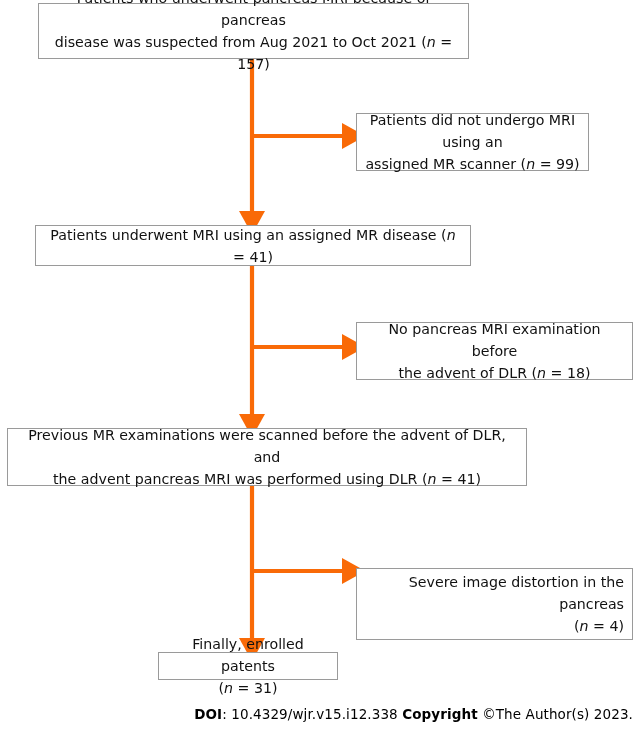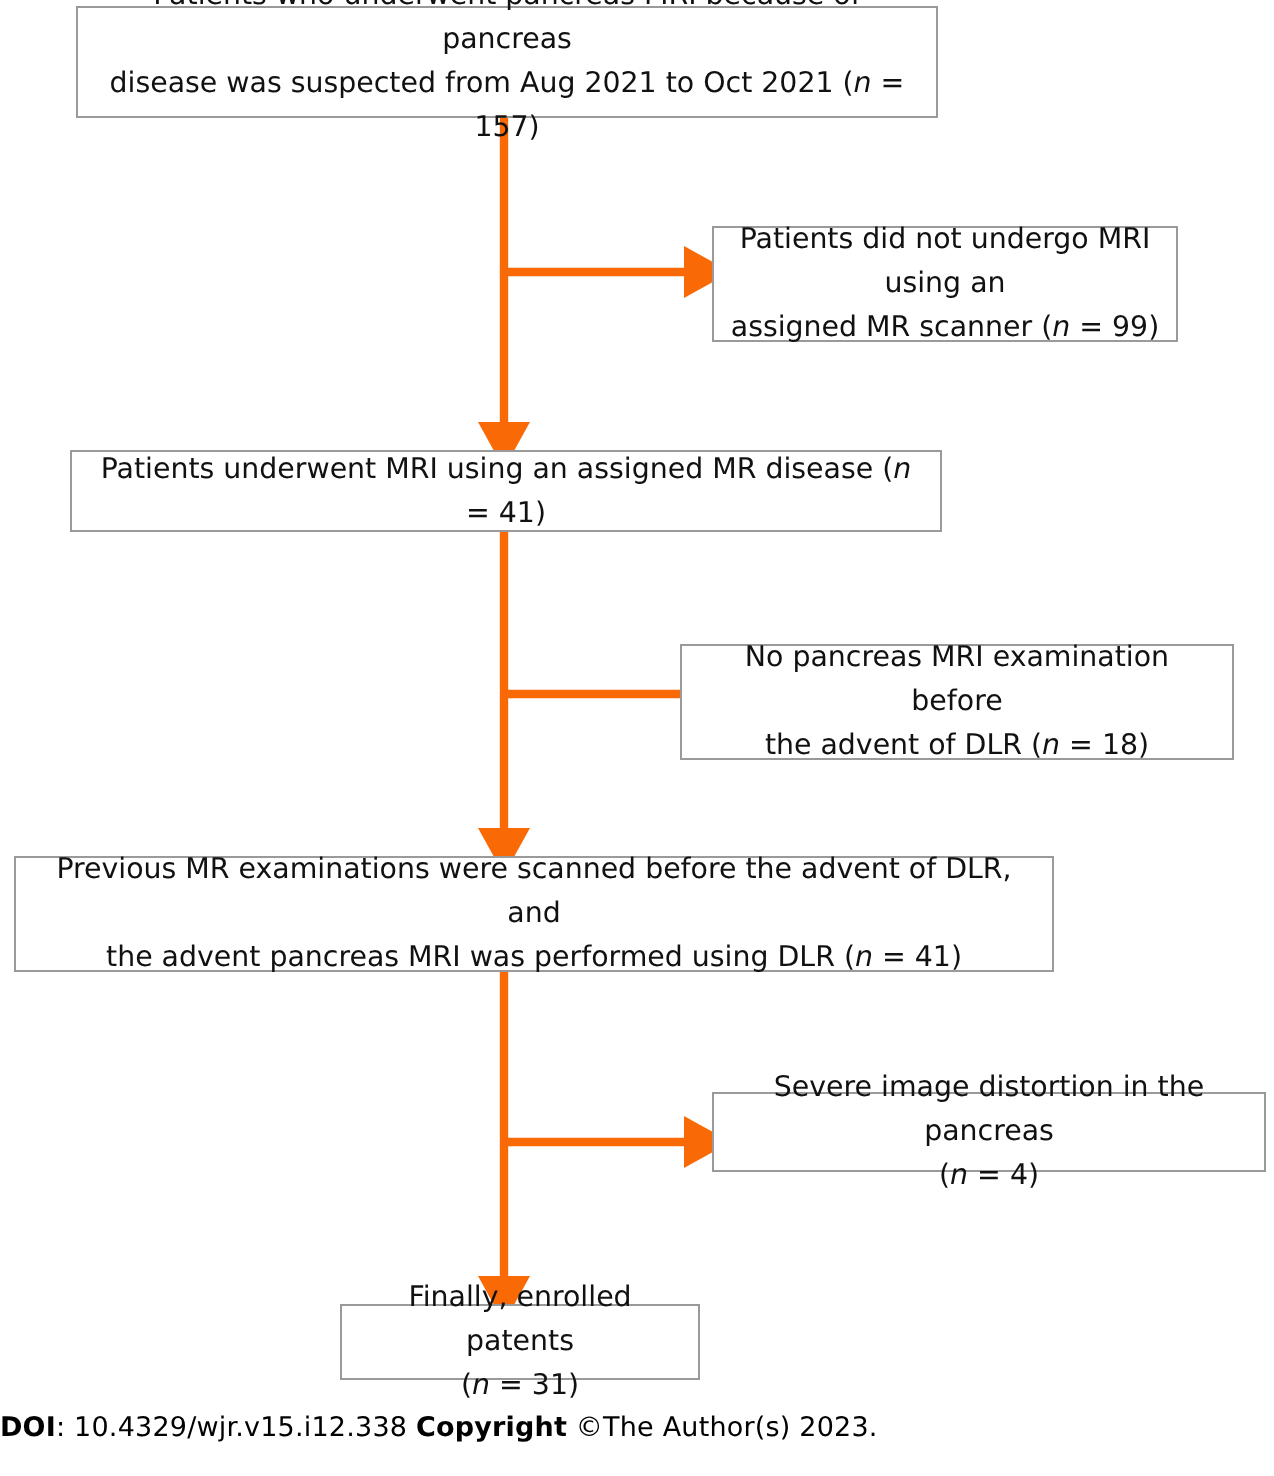--- a/index.html
+++ b/index.html
@@ -42,31 +42,32 @@
   }
   .node .txt { display: block; width: 100%; }
 
   .node-main   { }
   .node-excl   { }
 
   
   #node-enrolled-total { left: 38px;  top: 3px;   width: 431px; height: 56px; }
   #node-excl-scanner   { left: 356px; top: 113px; width: 233px; height: 58px; }
   #node-assigned       { left: 35px;  top: 225px; width: 436px; height: 41px; }
-  #node-excl-nopre     { left: 340px; top: 322px; width: 277px; height: 58px; }
+  #node-excl-nopre     { left: 356px; top: 322px; width: 277px; height: 58px; }
   #node-prevdlr        { left: 7px;   top: 428px; width: 520px; height: 58px; }
-  #node-excl-distort   { left: 356px; top: 546px; width: 277px; height: 40px; }
-  #node-final          { left: 170px; top: 652px; width: 180px; height: 38px; }
+  #node-excl-distort   { left: 356px; top: 568px; width: 277px; height: 72px; text-align: right; }
+  #node-final          { left: 158px; top: 652px; width: 180px; height: 28px; }
 
   
   #footer-line {
     position: absolute;
     left: 0;
     top: 706px;
     width: 637px;
+    text-align: right;
     padding-right: 4px;
     box-sizing: border-box;
     font-size: 13.5px;
     color: #000000;
     letter-spacing: 0.1px;
   }
   #footer-line b { font-weight: bold; }
 
   .ital { font-style: italic; }
 </style>

